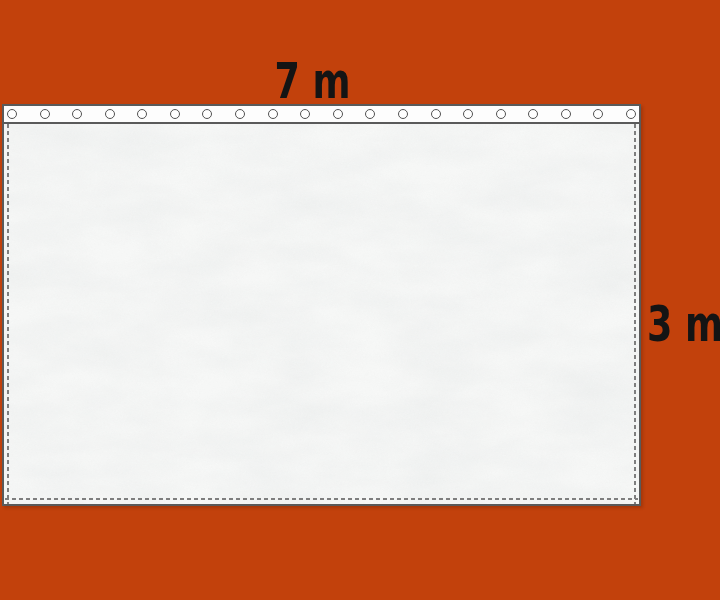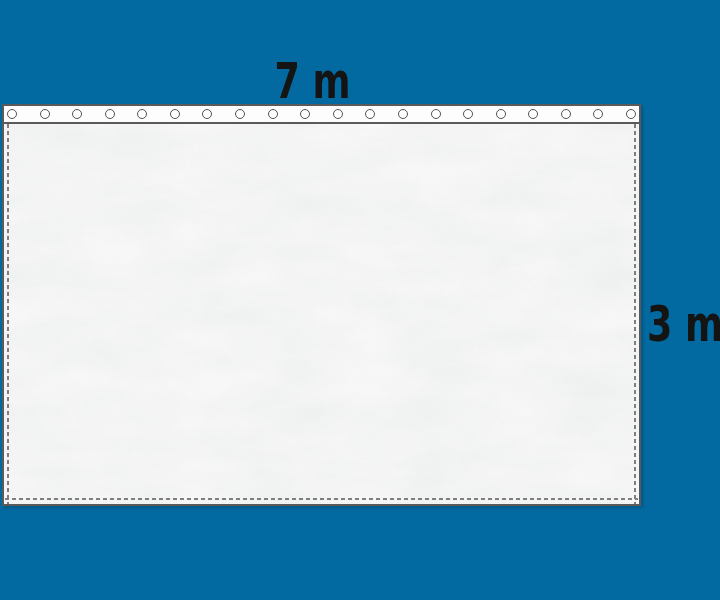--- a/index.html
+++ b/index.html
@@ -8,21 +8,21 @@
     width: 720px;
     height: 600px;
     background: #ffffff;
     overflow: hidden;
     font-family: "DejaVu Sans", sans-serif;
   }
   .stage {
     position: relative;
     width: 720px;
     height: 600px;
-    background: #0369a1;
+    background: #c2410c;
   }
   .dim-label {
     position: absolute;
     font-weight: bold;
     font-size: 50px;
     line-height: 50px;
     color: #141414;
     white-space: nowrap;
     transform: scaleX(0.73);
   }

